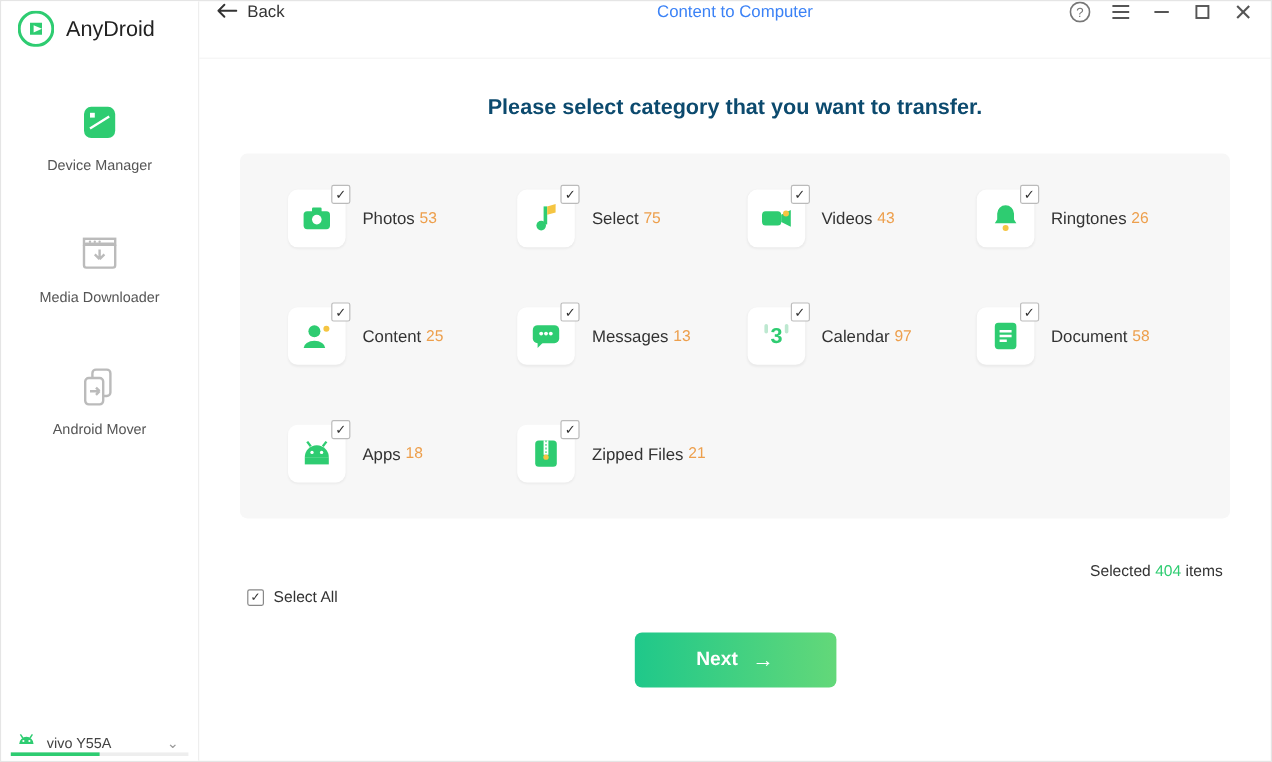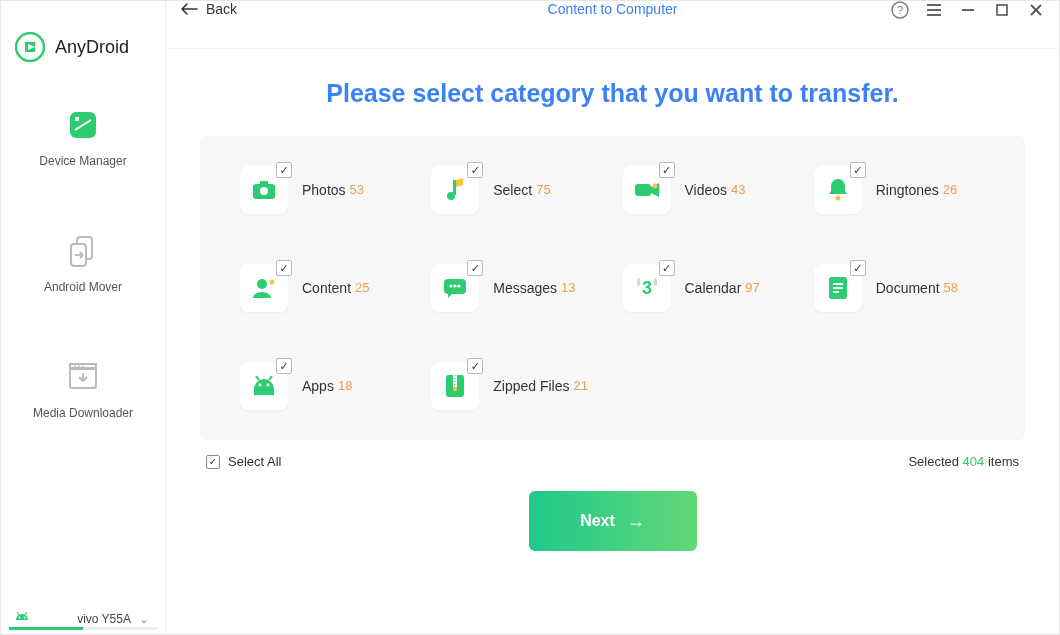--- a/index.html
+++ b/index.html
@@ -1,62 +1,62 @@
 <!DOCTYPE html>
 <html><head>
 <meta charset="utf-8">
 <style>
 * { margin: 0; padding: 0; box-sizing: border-box; font-family: -apple-system, BlinkMacSystemFont, "Segoe UI", Arial, sans-serif; }
 body { width: 1060px; height: 635px; background: #fff; display: flex; overflow: hidden; border: 1px solid #e5e5e5; }
 
 
 .sidebar { width: 165px; background: #fff; border-right: 1px solid #eee; display: flex; flex-direction: column; position: relative; }
-.brand { display: flex; align-items: center; gap: 10px; padding: 31px 14px 22px; }
+.brand { display: flex; align-items: center; gap: 10px; padding: 8px 14px 22px; }
 .brand-logo { width: 30px; height: 30px; }
 .brand-name { font-size: 18px; color: #222; font-weight: 500; }
-.side-items { display: flex; flex-direction: column; gap: 64px; align-items: center; padding-top: 22px; }
+.side-items { display: flex; flex-direction: column; gap: 48px; align-items: center; padding-top: 22px; }
 .side-item { display: flex; flex-direction: column; align-items: center; gap: 10px; cursor: pointer; }
 .side-icon { width: 38px; height: 38px; display: flex; align-items: center; justify-content: center; }
 .side-label { font-size: 12px; color: #555; }
-.device-bar { position: absolute; bottom: 0; left: 0; right: 4px; padding: 8px 12px 6px; display: flex; align-items: center; gap: 8px; cursor: pointer; text-align: right; }
+.device-bar { position: absolute; bottom: 0; left: 0; right: 4px; padding: 8px 12px 6px; display: flex; align-items: center; gap: 8px; cursor: pointer; }
 .device-bar .andro { width: 18px; height: 18px; }
 .device-name { font-size: 12px; color: #444; flex: 1; }
 .chev { color: #999; font-size: 12px; }
 .device-progress { height: 3px; background: #eee; margin: 0 0 4px; position: relative; }
 .device-progress::before { content:""; position:absolute; left:0; top:0; bottom:0; width:50%; background:#2ecc71; }
 
 
 .main { flex: 1; display: flex; flex-direction: column; }
 .topbar { height: 48px; display: flex; align-items: flex-start; padding: 0 14px; border-bottom: 1px solid #f4f4f4; position: relative; }
 .back { display: flex; align-items: center; gap: 8px; cursor: pointer; color: #333; font-size: 14px; }
 .title { position: absolute; left: 50%; transform: translateX(-50%); font-size: 14px; color: #3b82f6; }
 .window-controls { margin-left: auto; display: flex; align-items: center; gap: 16px; }
 .wc { width: 18px; height: 18px; display: flex; align-items: center; justify-content: center; cursor: pointer; color: #555; }
 
 .content { flex: 1; padding: 30px 34px 18px; display: flex; flex-direction: column; }
-.heading { font-size: 25px; font-weight: 700; color: #3b82f6; text-align: center; margin-bottom: 28px; }
+.heading { font-size: 18px; font-weight: 700; color: #0c4a6e; text-align: center; margin-bottom: 28px; }
 
 .category-panel { background: #f7f7f7; border-radius: 6px; padding: 30px 40px 30px; }
 .grid { display: grid; grid-template-columns: repeat(4, 1fr); column-gap: 20px; row-gap: 50px; }
 .cat { display: flex; align-items: center; gap: 14px; cursor: pointer; }
 .cat-icon-wrap { width: 48px; height: 48px; background: #fff; border-radius: 8px; position: relative; display: flex; align-items: center; justify-content: center; box-shadow: 0 1px 2px rgba(0,0,0,0.05); }
 .cat-check { position: absolute; top: -4px; right: -4px; width: 16px; height: 16px; background: #fff; border: 1px solid #bbb; border-radius: 2px; display:flex; align-items:center; justify-content:center;}
 .cat-check::after { content:"✓"; font-size: 11px; color: #333; }
 .cat-text { display: flex; flex-direction: row; gap: 4px; }
 .cat-label { font-size: 14px; color: #333; }
 .cat-count { font-size: 13px; color: #ed9f4c; }
 
 .bottom-row { display: flex; align-items: center; justify-content: space-between; padding: 14px 6px 0; font-size: 13px; color: #333; }
-.select-all { display: flex; align-items: center; gap: 8px; cursor: pointer; }
+.select-all { display: flex; align-items: center; gap: 8px; cursor: pointer; margin-top: 44px; }
 .cb { width: 14px; height: 14px; border: 1px solid #888; border-radius: 2px; display:flex; align-items:center; justify-content:center; }
 .cb::after { content:"✓"; font-size: 10px; color:#333; }
 .sel-count { color: #2ecc71; font-weight: 400; }
 
 .next-row { display: flex; justify-content: center; margin-top: 22px; }
-.next-btn { width: 168px; height: 60px; background: linear-gradient(90deg, #1fc88a, #63d879); border: none; border-radius: 6px; color: #fff; font-size: 16px; font-weight: 600; display: flex; align-items: center; justify-content: center; gap: 12px; cursor: pointer; }
+.next-btn { width: 168px; height: 46px; background: linear-gradient(90deg, #1fc88a, #63d879); border: none; border-radius: 6px; color: #fff; font-size: 16px; font-weight: 600; display: flex; align-items: center; justify-content: center; gap: 12px; cursor: pointer; }
 .arrow-r { font-size: 18px; }
 
 svg { display: block; }
 </style>
 </head>
 <body>
 
 <div class="sidebar">
   <div class="brand">
     <span class="brand-logo">
@@ -76,41 +76,41 @@
             <rect x="4" y="4" width="26" height="26" rx="6" fill="#2ecc71"></rect>
             <rect x="9" y="9" width="4" height="4" fill="#fff"></rect>
             <path d="M9 22 l16 -10" stroke="#fff" stroke-width="2"></path>
           </svg>
       </span>
       <span class="side-label">Device Manager</span>
     </div>
 
     <div class="side-item">
       <span class="side-icon">
-        <svg width="36" height="36" viewBox="0 0 36 36">
-            <rect x="12" y="4" width="15" height="22" rx="3" fill="none" stroke="#bbb" stroke-width="2"></rect>
-            <rect x="6" y="11" width="15" height="22" rx="3" fill="#fff" stroke="#bbb" stroke-width="2"></rect>
-            <path d="M10 22 h8 M18 22 l-3 -3 M18 22 l-3 3" stroke="#bbb" stroke-width="2" fill="none"></path>
-          </svg>
-      </span>
-      <span class="side-label">Android Mover</span>
-    </div>
-
-    <div class="side-item">
-      <span class="side-icon">
         <svg width="34" height="34" viewBox="0 0 34 34">
             <rect x="4" y="8" width="26" height="20" rx="2" fill="none" stroke="#bbb" stroke-width="2"></rect>
             <rect x="4" y="4" width="26" height="5" fill="none" stroke="#bbb" stroke-width="2"></rect>
             <circle cx="9" cy="6.5" r="1" fill="#bbb"></circle>
             <circle cx="13" cy="6.5" r="1" fill="#bbb"></circle>
             <circle cx="17" cy="6.5" r="1" fill="#bbb"></circle>
             <path d="M17 13 v8 M17 21 l-4 -4 M17 21 l4 -4" stroke="#bbb" stroke-width="2" fill="none"></path>
           </svg>
       </span>
       <span class="side-label">Media Downloader</span>
+    </div>
+
+    <div class="side-item">
+      <span class="side-icon">
+        <svg width="36" height="36" viewBox="0 0 36 36">
+            <rect x="12" y="4" width="15" height="22" rx="3" fill="none" stroke="#bbb" stroke-width="2"></rect>
+            <rect x="6" y="11" width="15" height="22" rx="3" fill="#fff" stroke="#bbb" stroke-width="2"></rect>
+            <path d="M10 22 h8 M18 22 l-3 -3 M18 22 l-3 3" stroke="#bbb" stroke-width="2" fill="none"></path>
+          </svg>
+      </span>
+      <span class="side-label">Android Mover</span>
     </div>
   </div>
 
   <div class="device-bar">
     <span class="andro">
       <svg width="18" height="18" viewBox="0 0 18 18">
           <path d="M3 10 a6 6 0 0 1 12 0 z" fill="#2ecc71"></path>
           <circle cx="6.5" cy="7.5" r="0.9" fill="#fff"></circle>
           <circle cx="11.5" cy="7.5" r="0.9" fill="#fff"></circle>
           <line x1="4" y1="2" x2="6" y2="5" stroke="#2ecc71" stroke-width="1.2"></line>

